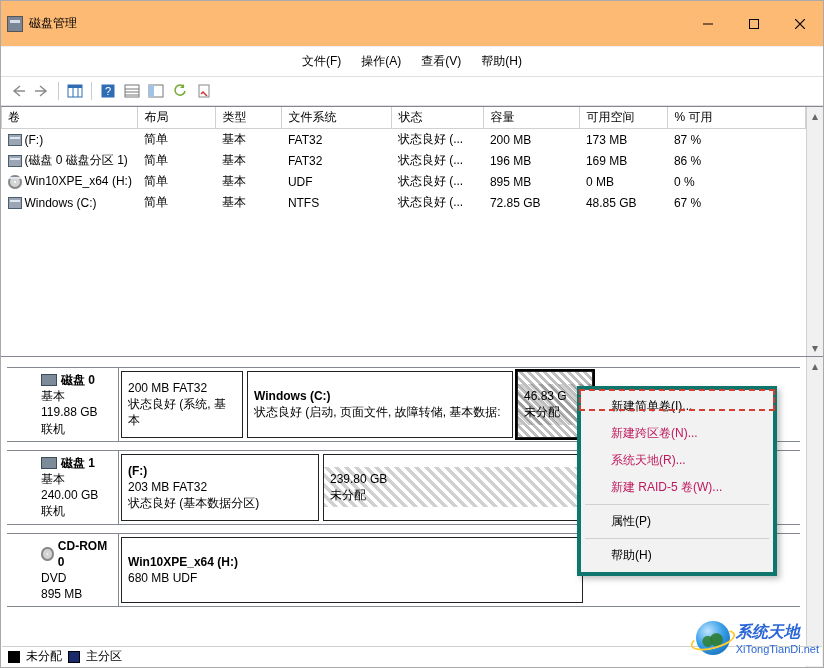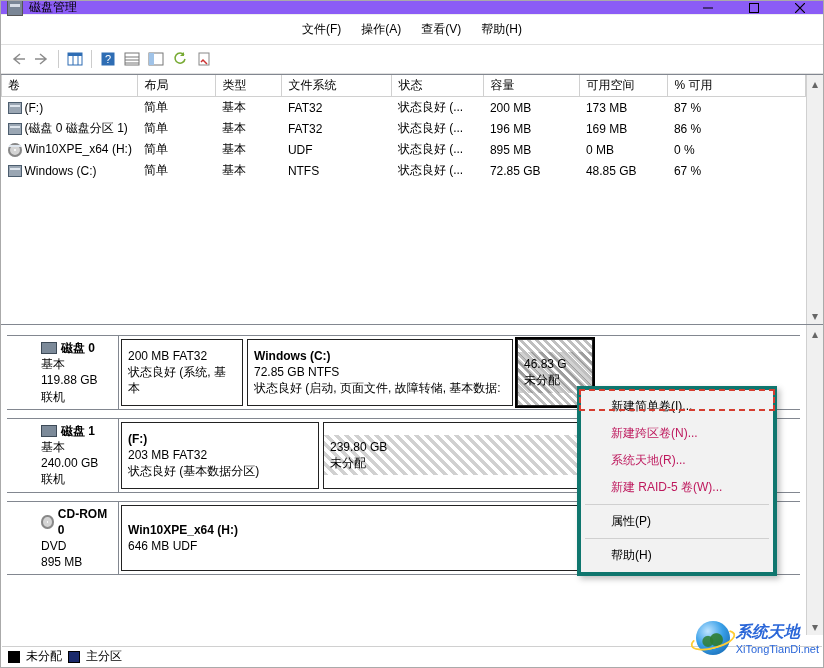--- a/index.html
+++ b/index.html
@@ -12,23 +12,23 @@
     width: 824px;
     height: 668px;
     border: 1px solid #aaa;
     position: relative;
     overflow: hidden;
   }
   
   .titlebar {
     display: flex;
     align-items: center;
-    height: 14px;
+    height: 46px;
     padding: 0 0 0 6px;
-    background: #8b5cf6;
+    background: #fdba74;
     border-bottom: 1px solid #eee;
   }
   .titlebar .app-icon {
     width: 16px; height: 16px;
     background: #7a8696;
     border: 1px solid #555;
     position: relative;
     margin-right: 6px;
   }
   .titlebar .app-icon::after {
@@ -433,21 +433,20 @@
               <div class="stripe"></div>
               <div class="pbody">
                 <div>200 MB FAT32</div>
                 <div>状态良好 (系统, 基本</div>
               </div>
             </div>
             <div class="part primary" style="width: 266px;">
               <div class="stripe"></div>
               <div class="pbody">
                 <div class="pname">Windows  (C:)</div>
-                <div>72.85 GB NTFS</div>
                 <div>状态良好 (启动, 页面文件, 故障转储, 基本数据:</div>
               </div>
             </div>
             <div class="part unalloc selected" style="width: 76px;">
               <div class="stripe black"></div>
               <div class="pbody">
                 <div>46.83 G</div>
                 <div>未分配</div>
               </div>
             </div>
@@ -488,21 +487,21 @@
               <span>CD-ROM 0</span>
             </div>
             <div>DVD</div>
             <div>895 MB</div>
           </div>
           <div class="parts">
             <div class="part primary" style="width: 462px;">
               <div class="stripe"></div>
               <div class="pbody">
                 <div class="pname">Win10XPE_x64  (H:)</div>
-                <div>646 MB UDF</div>
+                <div>680 MB UDF</div>
               </div>
             </div>
           </div>
         </div>
       </div>
     <div class="vscroll">
       <div class="arrow">▴</div>
       <div class="arrow bottom">▾</div>
     </div>
   </div>

